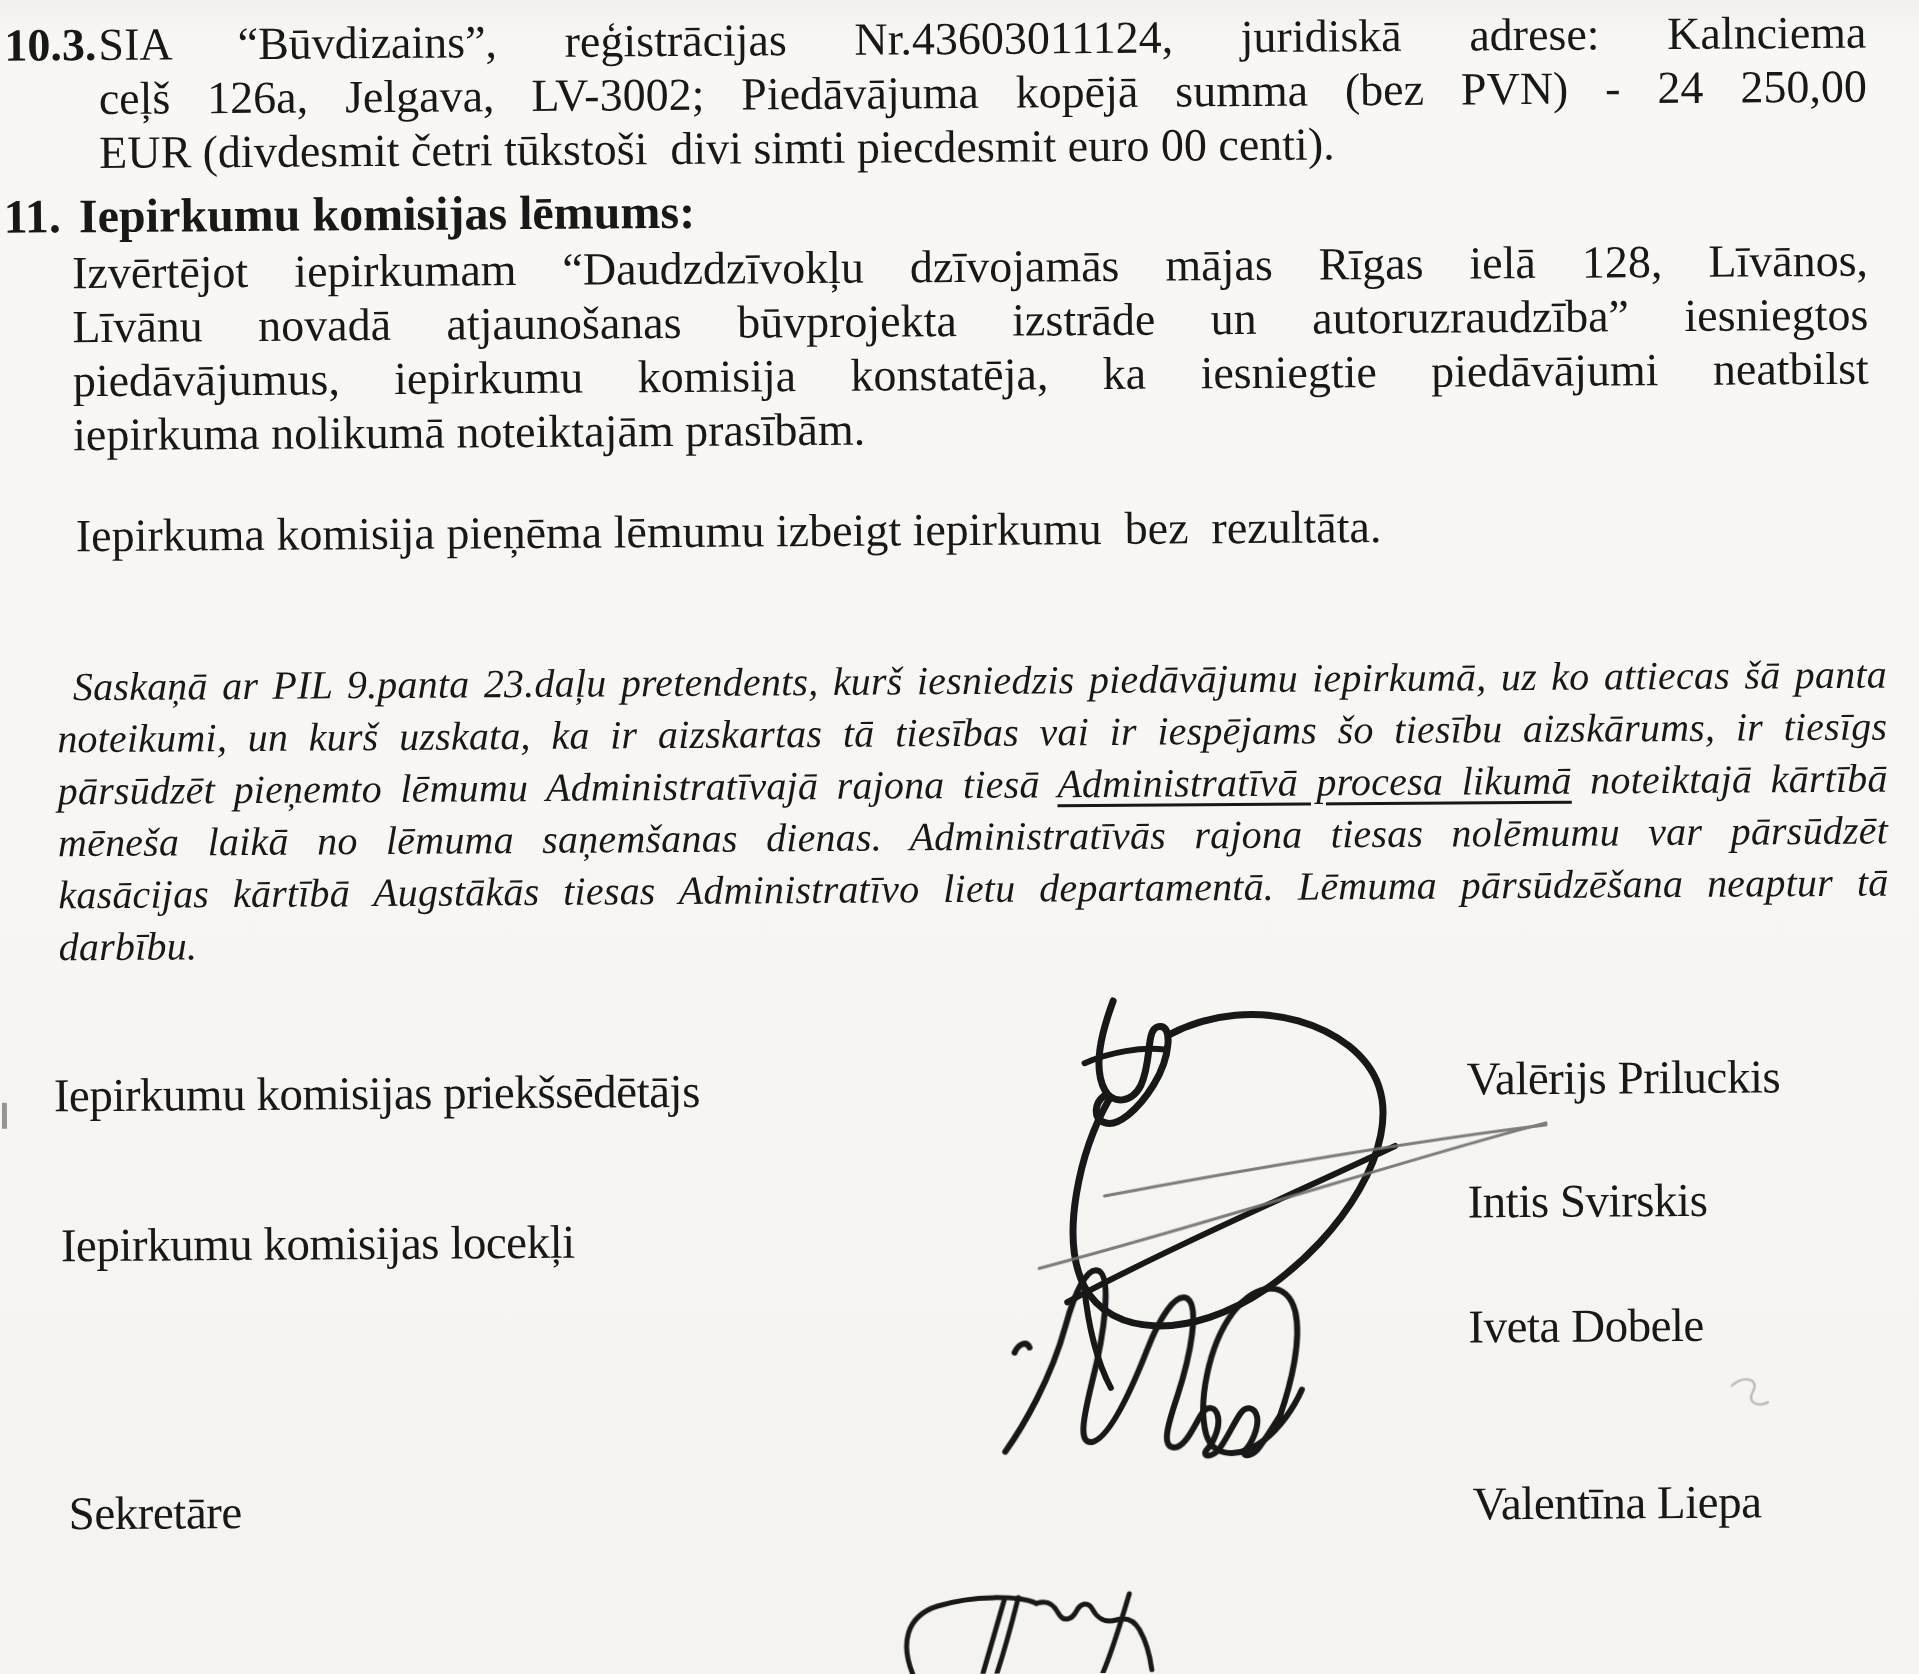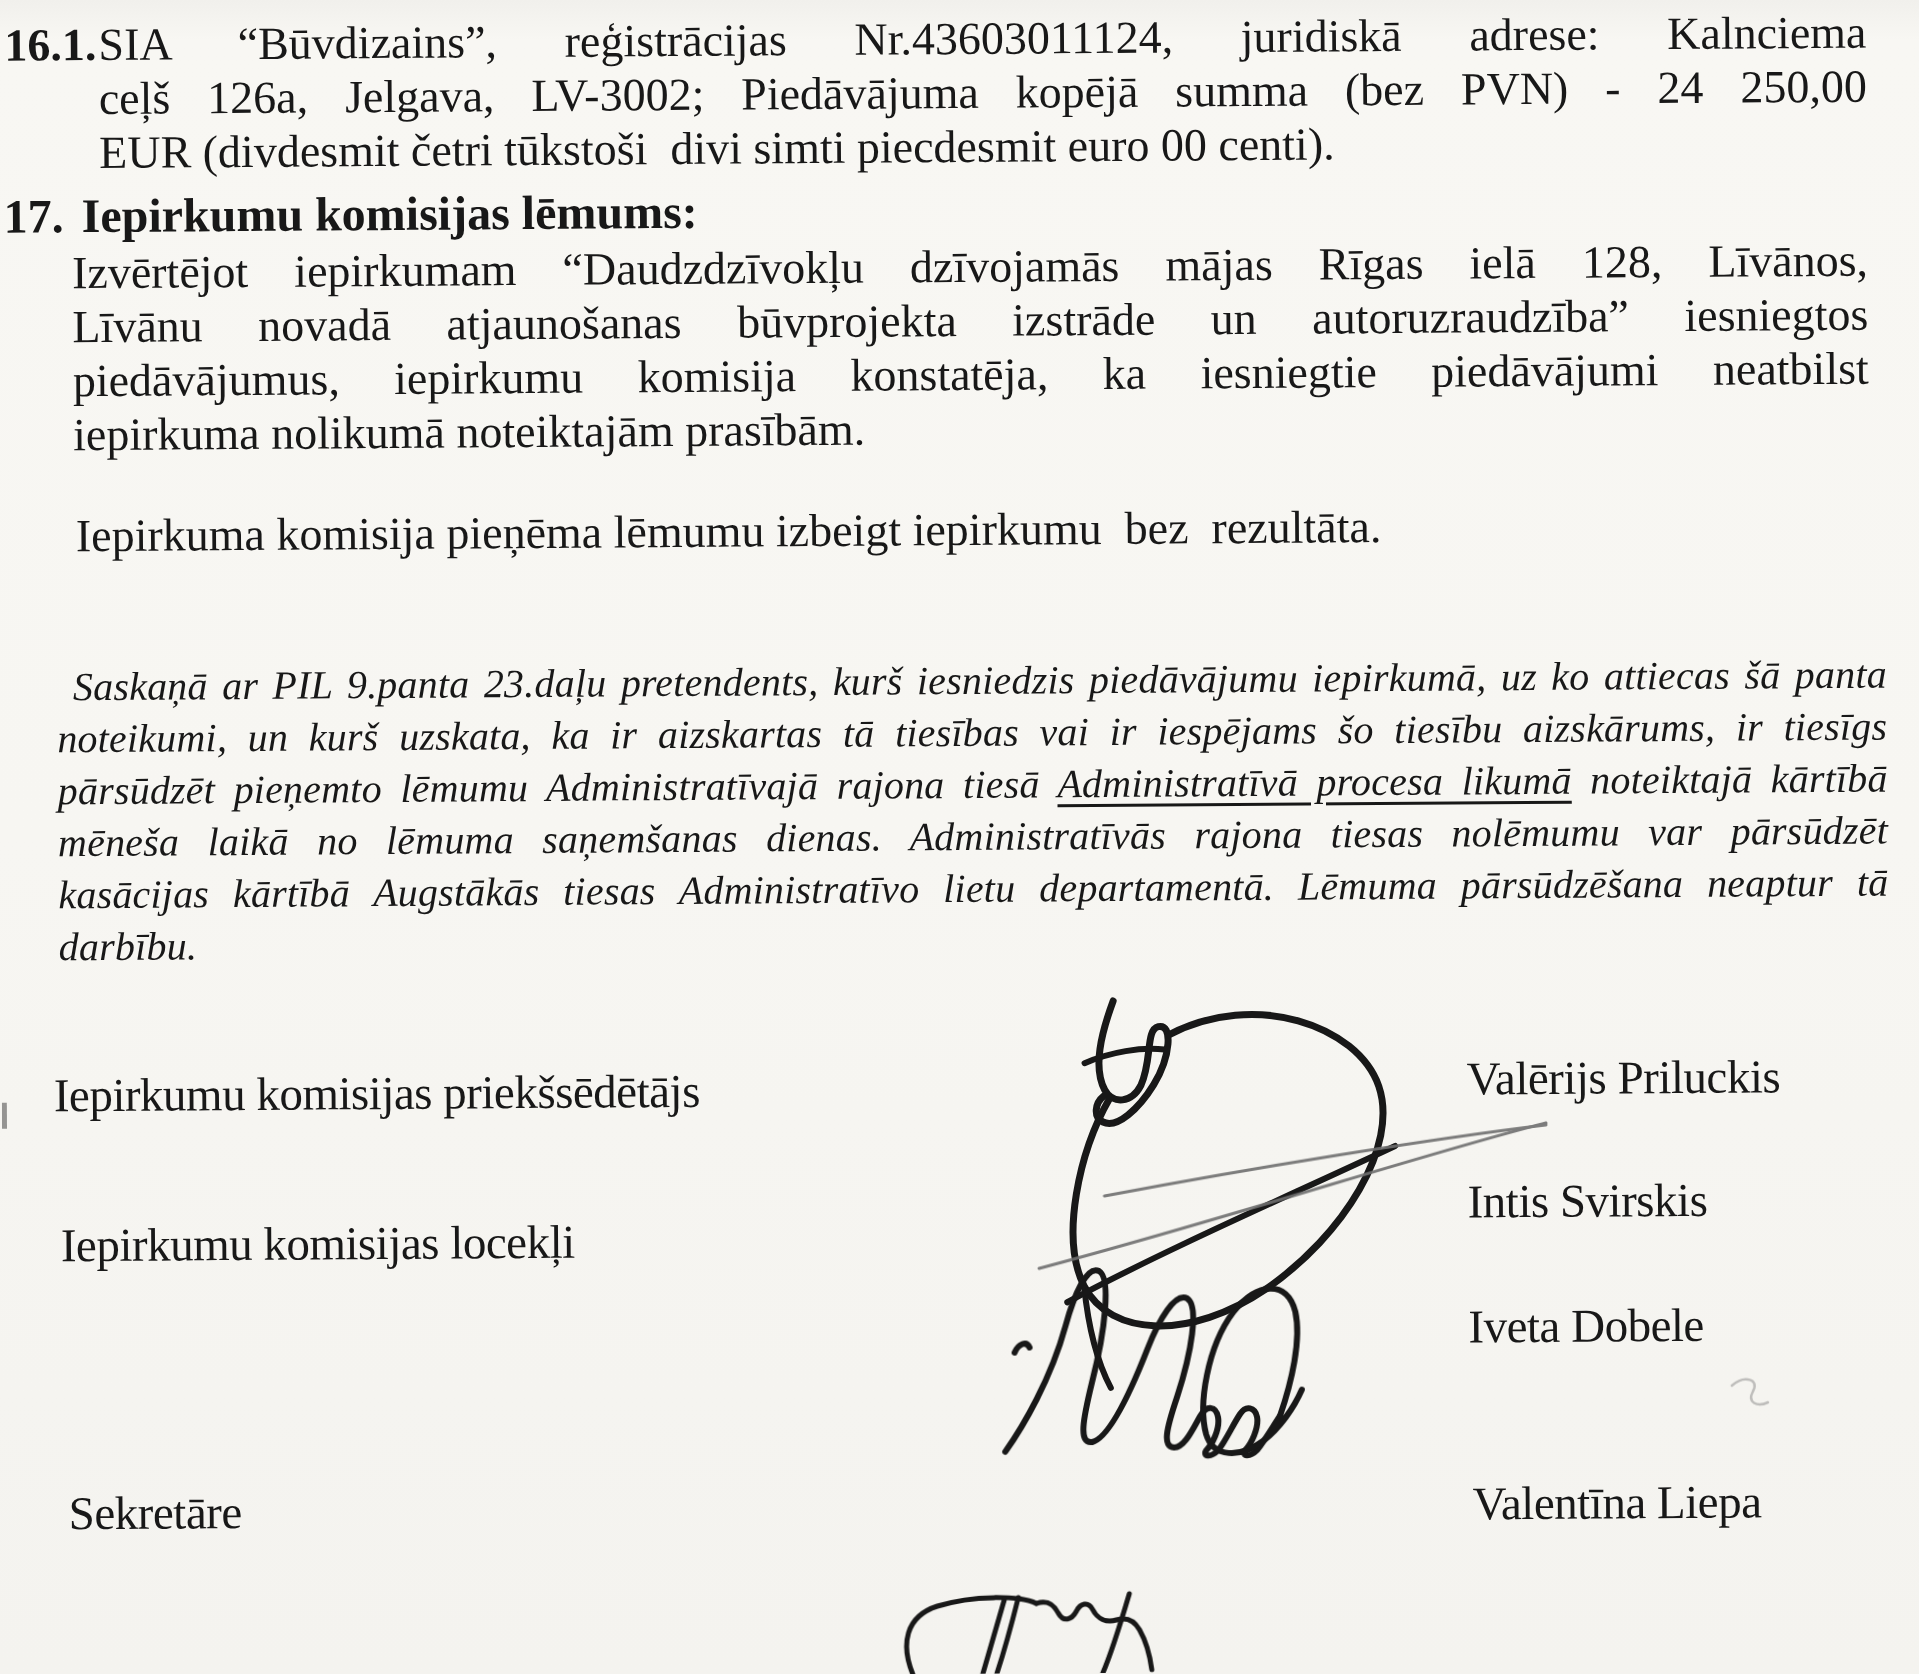--- a/index.html
+++ b/index.html
@@ -25,29 +25,29 @@
   .heading-sz{font-size:48px;line-height:56px;}
   .uline{text-decoration:underline;text-decoration-thickness:3px;text-underline-offset:7px;}
   .num-gap{margin-left:18px;}
   svg.overlay{position:absolute;inset:0;pointer-events:none;}
 </style>
 </head>
 <body>
 
 <div class="tilt">
 
-  <div class="abs b body-sz" style="left:10px;top:12px;">16.1.</div>
+  <div class="abs b body-sz" style="left:10px;top:12px;">10.3.</div>
   <div class="abs" style="left:104px;top:12px;width:1768px;">
     <div class="body-sz just">SIA “Būvdizains”, reģistrācijas Nr.43603011124, juridiskā adrese: Kalnciema</div>
     <div class="body-sz just">ceļš 126a, Jelgava, LV-3002; Piedāvājuma kopējā summa (bez PVN) - 24 250,00</div>
     <div class="body-sz pre">EUR (divdesmit četri tūkstoši  divi simti piecdesmit euro 00 centi).</div>
   </div>
 
   <div class="abs heading-sz b" style="left:8px;top:182px;">
-    <span>17.</span><span class="num-gap">Iepirkumu komisijas lēmums:</span>
+    <span>11.</span><span class="num-gap">Iepirkumu komisijas lēmums:</span>
   </div>
 
   <div class="abs" style="left:76px;top:240px;width:1796px;">
     <div class="body-sz just">Izvērtējot iepirkumam “Daudzdzīvokļu dzīvojamās mājas Rīgas ielā 128, Līvānos,</div>
     <div class="body-sz just">Līvānu novadā atjaunošanas būvprojekta izstrāde un autoruzraudzība” iesniegtos</div>
     <div class="body-sz just">piedāvājumus, iepirkumu komisija konstatēja, ka iesniegtie piedāvājumi neatbilst</div>
     <div class="body-sz">iepirkuma nolikumā noteiktajām prasībām.</div>
   </div>
 
   <div class="abs body-sz pre" style="left:78px;top:503px;">Iepirkuma komisija pieņēma lēmumu izbeigt iepirkumu  bez  rezultāta.</div>

